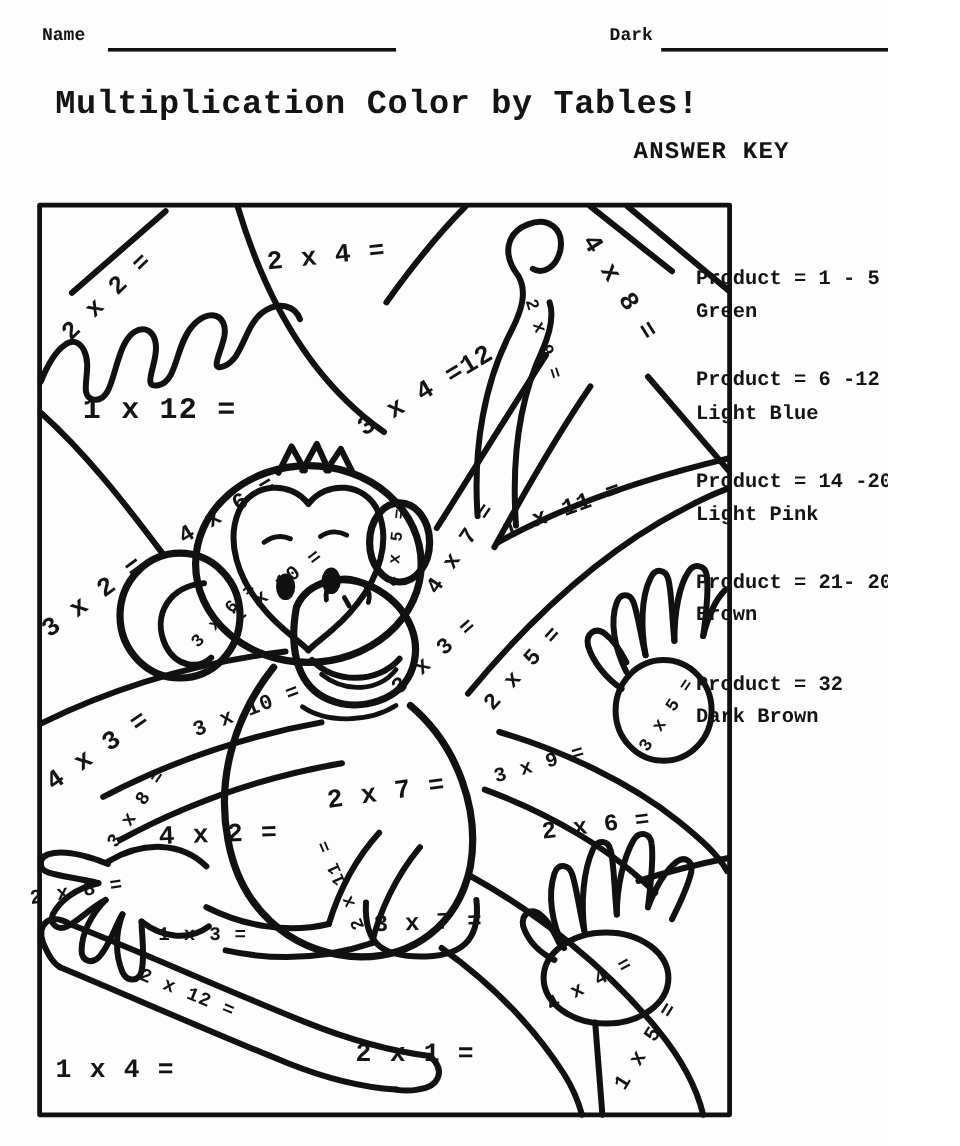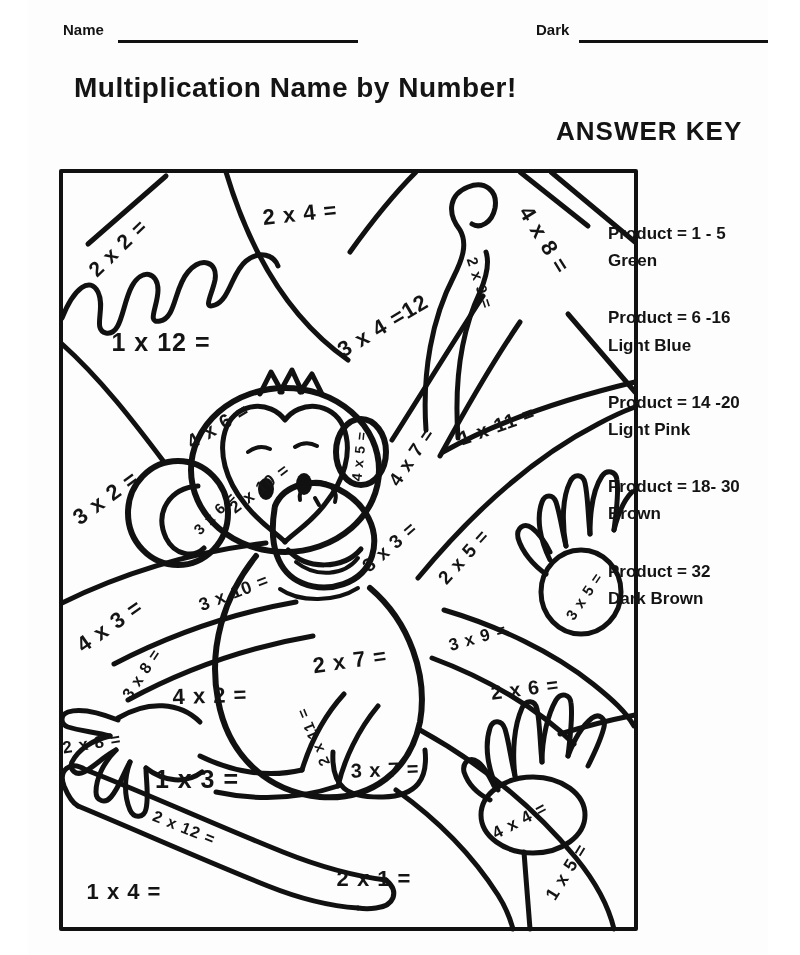--- a/index.html
+++ b/index.html
@@ -1,26 +1,25 @@
 <!DOCTYPE html>
 <html><head>
 <meta charset="utf-8">
 <style>
   html,body { margin:0; padding:0; background:#ffffff; }
   .page {
     position:relative; width:740px; height:955px; overflow:hidden;
     background:#fdfdfd; color:#141414;
-    font-family:Liberation Sans, sans-serif;
-    margin-left:28px;
+    font-family:Liberation Mono, monospace;
   }
   .hdr-label { position:absolute; font-size:15px; font-weight:700; }
   .hdr-line  { position:absolute; height:3px; background:#111; }
   .page-title { position:absolute; left:46px; top:72px; font-size:28px; font-weight:700; letter-spacing:.5px; }
   .page-subtitle { position:absolute; left:84px; top:116px; font-size:23px; font-weight:700; }
-  .answer-key { position:absolute; left:528px; top:116px; font-size:26px; font-weight:700; letter-spacing:1px; }
+  .answer-key { position:absolute; left:528px; top:116px; font-size:20px; font-weight:700; letter-spacing:1px; }
   .picture-svg { position:absolute; left:0; top:0; width:800px; height:955px; }
   .ln { fill:none; stroke:#111; stroke-width:5; stroke-linecap:round; stroke-linejoin:round; }
   .ln.thin { stroke-width:4; }
   .ln.thick { stroke-width:6; }
   .problems-layer { position:absolute; left:0; top:0; width:800px; height:955px; pointer-events:none; }
   .problem {
     position:absolute; font-weight:700; white-space:nowrap; letter-spacing:1px;
     transform:translate(-50%,-50%); color:#141414;
   }
   .legend { position:absolute; left:580px; top:220px; width:200px; }
@@ -31,21 +30,21 @@
 </head>
 <body>
 
 <div class="page">
 
   <span class="hdr-label" style="left:35px; top:21px;">Name</span>
   <div class="hdr-line" style="left:90px; top:40px; width:240px;"></div>
   <span class="hdr-label" style="left:508px; top:21px;">Dark</span>
   <div class="hdr-line" style="left:551px; top:40px; width:210px;"></div>
 
-  <div class="page-title">Multiplication Name by Number!</div>
+  <div class="page-title">Multiplication Color by Tables!</div>
   <div class="answer-key">ANSWER KEY</div>
 
   <svg class="picture-svg" viewBox="0 0 800 955" aria-hidden="true">
 
     <rect class="ln thin" x="33" y="171" width="575" height="758"></rect>
 
     <path class="ln" d="M60,244 L138,176"></path>
     <path class="ln" d="M34,318 C46,288 62,276 70,292 C78,308 64,330 78,333 C94,336 94,304 104,286 C114,268 130,272 130,290 C130,306 118,324 132,321 C148,318 146,288 160,272 C174,256 190,262 187,280 C184,295 174,310 187,305 C202,299 204,272 218,261 C232,250 246,255 250,266"></path>
     <path class="ln" d="M198,172 C222,252 260,318 320,360"></path>
     <path class="ln" d="M322,252 C342,224 366,194 388,172"></path>
@@ -146,45 +145,45 @@
       <div class="problem" style="left: 362px; top: 547px; transform: translate(-50%, -50%) rotate(-41deg); font-size: 19px;">3 x 3 =</div>
       <div class="problem" style="left: 206px; top: 593px; transform: translate(-50%, -50%) rotate(-21deg); font-size: 18px;">3 x 10 =</div>
       <div class="problem" style="left: 82px; top: 626px; transform: translate(-50%, -50%) rotate(-35deg); font-size: 22px;">4 x 3 =</div>
       <div class="problem" style="left: 114px; top: 674px; transform: translate(-50%, -50%) rotate(-56deg); font-size: 16px;">3 x 8 =</div>
       <div class="problem" style="left: 450px; top: 638px; transform: translate(-50%, -50%) rotate(-16deg); font-size: 17px;">3 x 9 =</div>
       <div class="problem" style="left: 322px; top: 661px; transform: translate(-50%, -50%) rotate(-8deg); font-size: 22px;">2 x 7 =</div>
       <div class="problem" style="left: 182px; top: 696px; transform: translate(-50%, -50%) rotate(-2deg); font-size: 22px;">4 x 2 =</div>
       <div class="problem" style="left: 497px; top: 689px; transform: translate(-50%, -50%) rotate(-7deg); font-size: 20px;">2 x 6 =</div>
       <div class="problem" style="left: 285px; top: 737px; transform: translate(-50%, -50%) rotate(-113deg); font-size: 15px;">2 x 11 =</div>
       <div class="problem" style="left: 64px; top: 744px; transform: translate(-50%, -50%) rotate(-9deg); font-size: 17px;">2 x 8 =</div>
-      <div class="problem" style="left: 169px; top: 779px; transform: translate(-50%, -50%) rotate(0deg); font-size: 25px;">1 x 3 =</div>
+      <div class="problem" style="left: 169px; top: 779px; transform: translate(-50%, -50%) rotate(0deg); font-size: 16px;">1 x 3 =</div>
       <div class="problem" style="left: 357px; top: 770px; transform: translate(-50%, -50%) rotate(-2deg); font-size: 20px;">3 x 7 =</div>
       <div class="problem" style="left: 156px; top: 828px; transform: translate(-50%, -50%) rotate(22deg); font-size: 16px;">2 x 12 =</div>
       <div class="problem" style="left: 492px; top: 821px; transform: translate(-50%, -50%) rotate(-28deg); font-size: 17px;">4 x 4 =</div>
       <div class="problem" style="left: 96px; top: 892px; transform: translate(-50%, -50%) rotate(0deg); font-size: 22px;">1 x 4 =</div>
       <div class="problem" style="left: 346px; top: 879px; transform: translate(-50%, -50%) rotate(0deg); font-size: 22px;">2 x 1 =</div>
       <div class="problem" style="left: 539px; top: 872px; transform: translate(-50%, -50%) rotate(-58deg); font-size: 18px;">1 x 5 =</div>
     </div>
 
   <div class="legend">
 
   <div class="legend-item">
         <span class="legend-range">Product = 1 - 5</span>
         <span class="legend-color">Green</span>
       </div>
       <div class="legend-item">
-        <span class="legend-range">Product = 6 -16</span>
+        <span class="legend-range">Product = 6 -12</span>
         <span class="legend-color">Light Blue</span>
       </div>
       <div class="legend-item">
         <span class="legend-range">Product = 14 -20</span>
         <span class="legend-color">Light Pink</span>
       </div>
       <div class="legend-item">
-        <span class="legend-range">Product = 18- 30</span>
+        <span class="legend-range">Product = 21- 20</span>
         <span class="legend-color">Brown</span>
       </div>
       <div class="legend-item">
         <span class="legend-range">Product = 32</span>
         <span class="legend-color">Dark Brown</span>
       </div>
     </div>
 
 </div>
 

